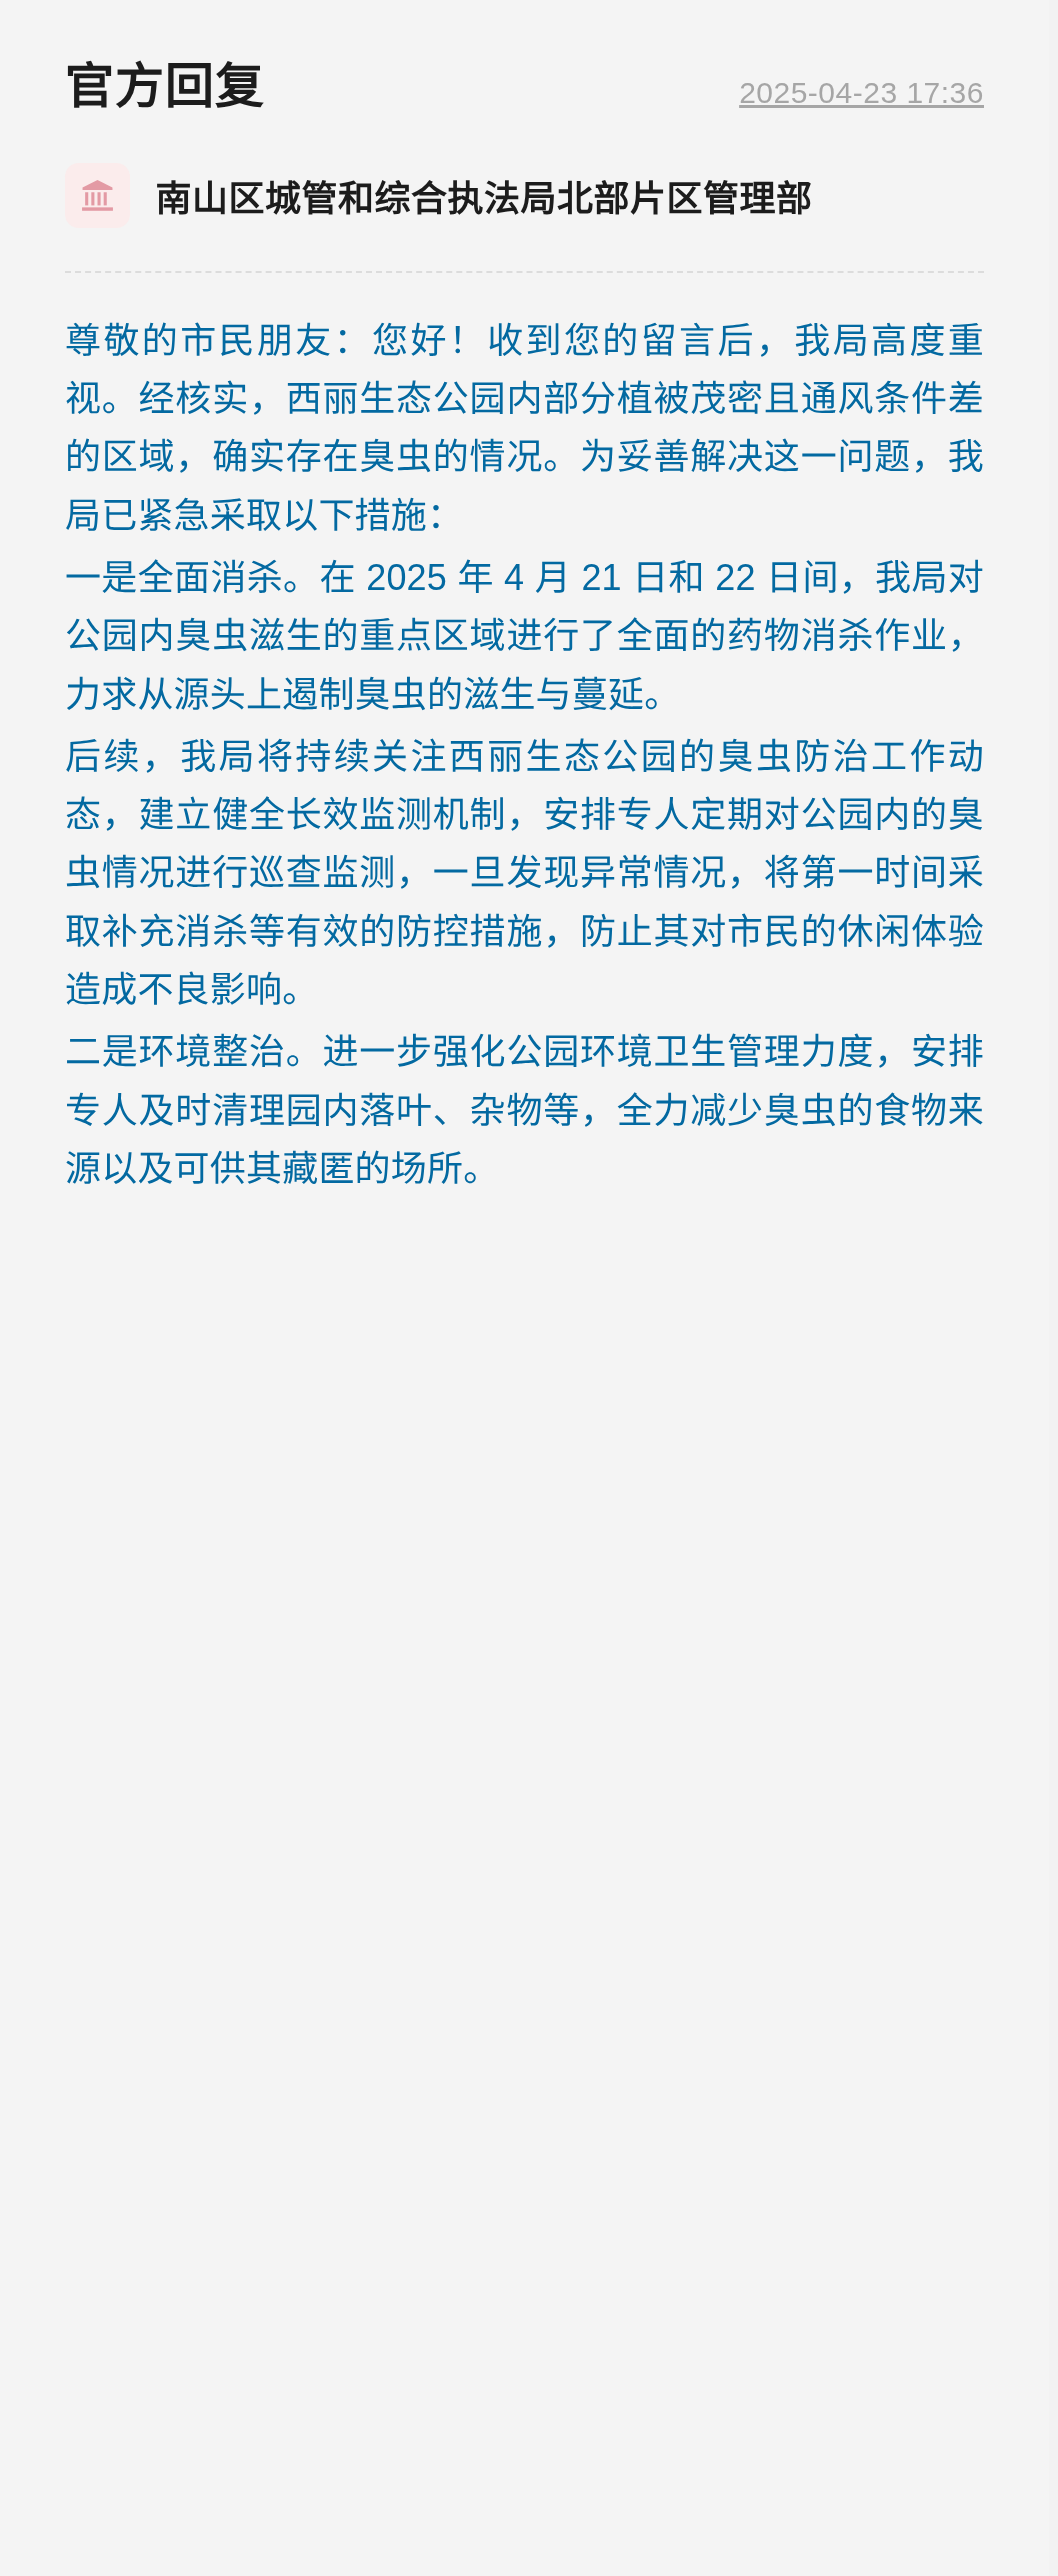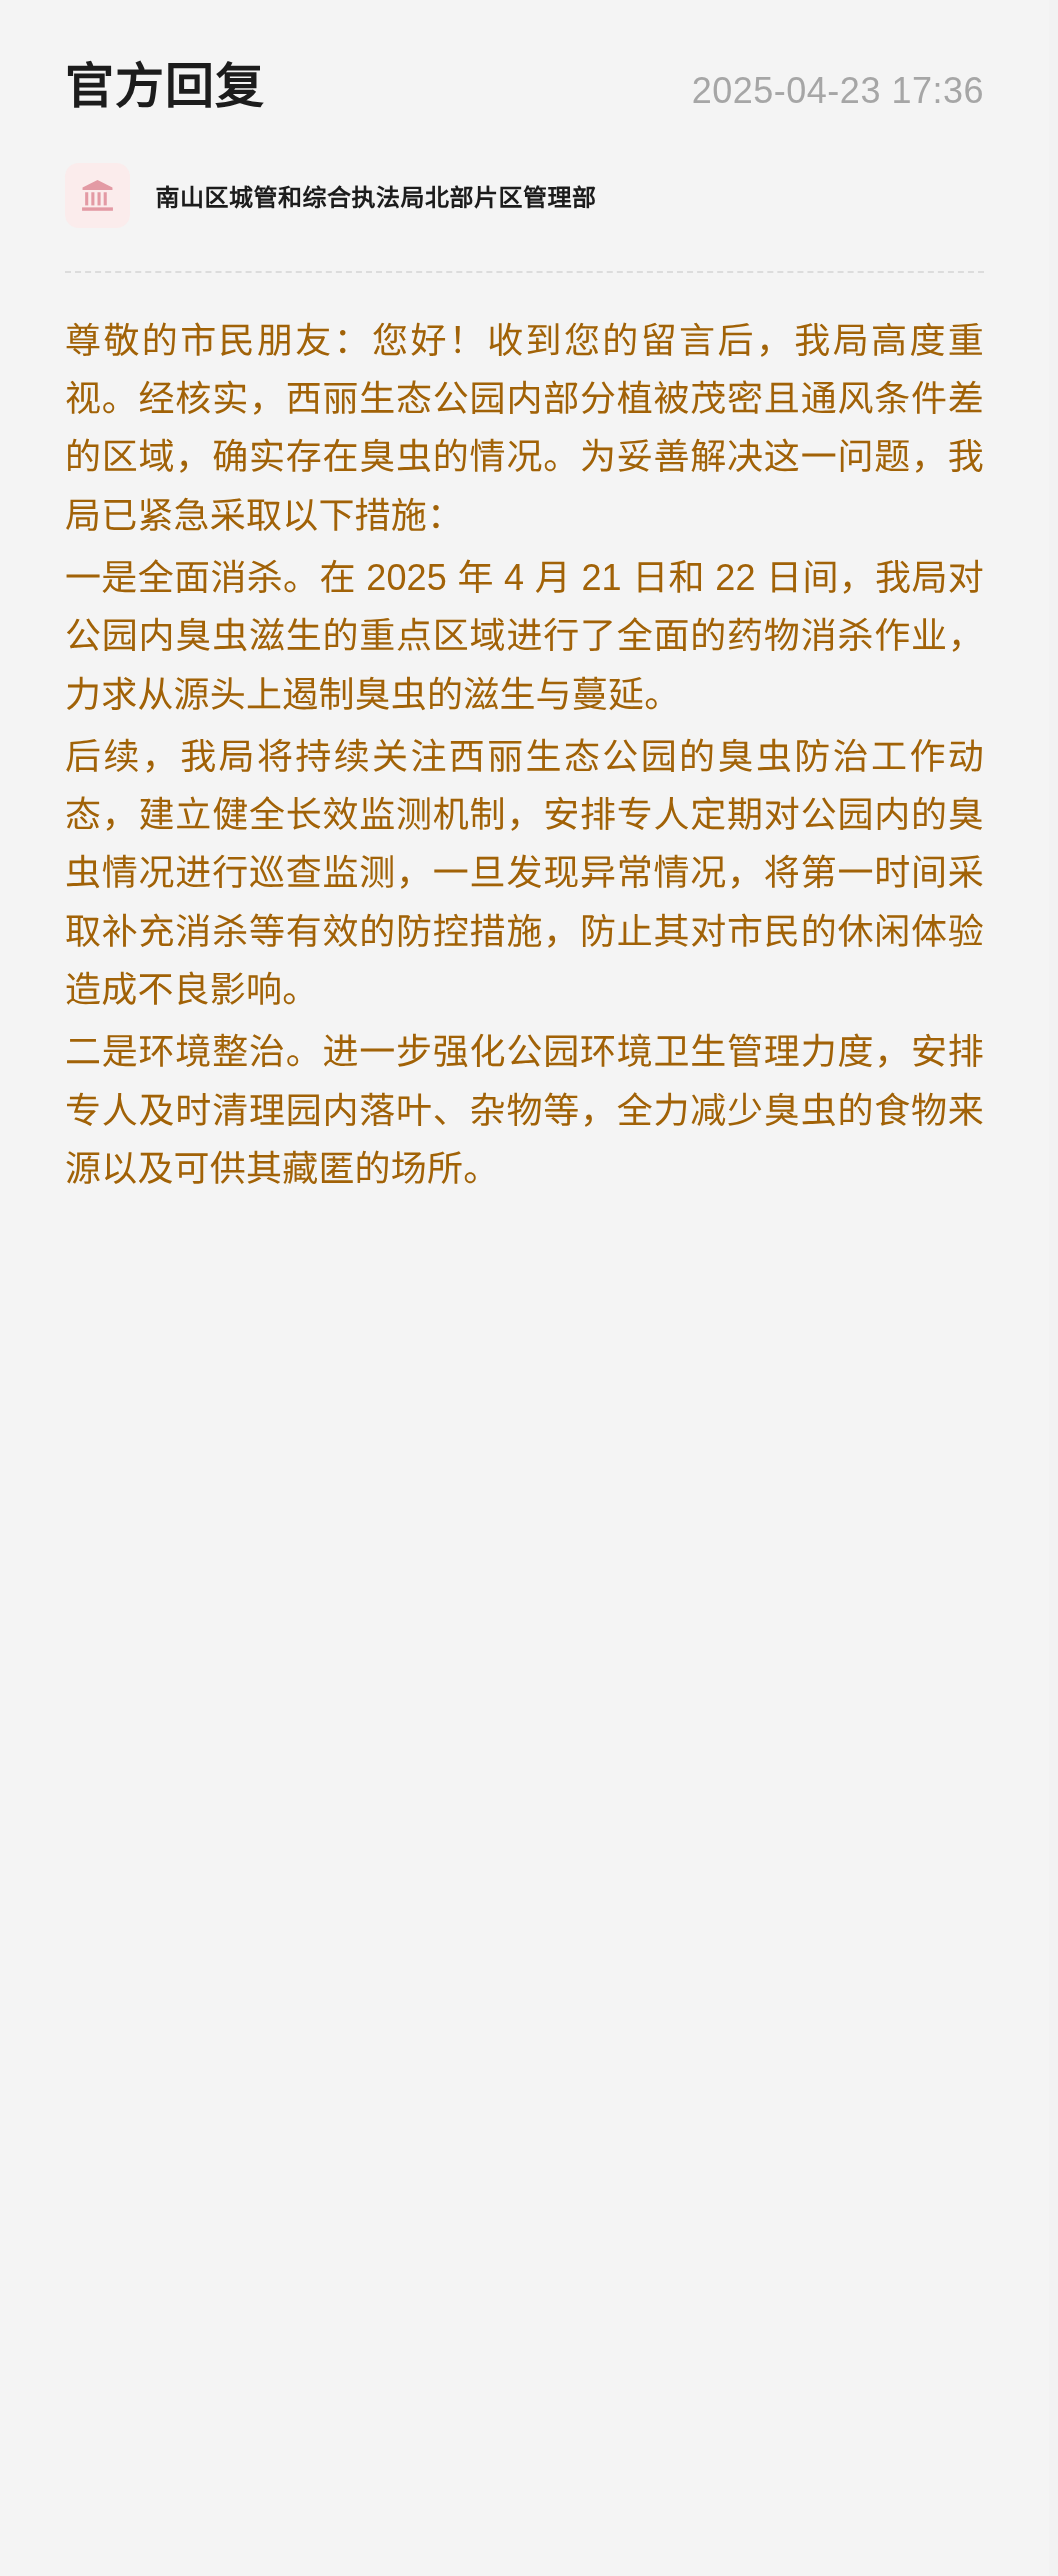--- a/index.html
+++ b/index.html
@@ -28,63 +28,64 @@
     justify-content: space-between;
   }
   .title {
     font-size: 49px;
     font-weight: bold;
     letter-spacing: 1px;
     color: #1c1c1c;
     line-height: 1.2;
   }
   .timestamp {
-    font-size: 36px;
+    font-size: 30px;
     color: #a6a6a6;
     letter-spacing: 0.5px;
     white-space: nowrap;
+    text-decoration: underline;
   }
   
   .org-row {
     display: flex;
     align-items: center;
     margin-top: 47px;
   }
   .org-badge {
     width: 65px;
     height: 65px;
     border-radius: 13.7px;
     background: #fbecec;
     display: flex;
     align-items: center;
     justify-content: center;
     flex: 0 0 auto;
   }
   .org-badge svg { display:block; }
   .org-name {
     margin-left: 25.5px;
-    font-size: 24px;
+    font-size: 36px;
     font-weight: bold;
     color: #1c1c1c;
     letter-spacing: 0.5px;
   }
   
   .divider {
     margin-top: 43px;
     border-top: 2px dashed #dcdcdc;
     height: 0;
   }
   
   .body {
     margin-top: 39px;
   }
   .para {
     font-size: 36px;
     line-height: 1.62;
-    color: #a16207;
+    color: #0369a1;
     margin: 0 0 3.9px 0;
     text-align: justify;
     letter-spacing: 0.2px;
   }
   .sig {
     margin-top: 94px;
   }
   .sig-line {
     font-size: 34px;
     line-height: 1.75;

